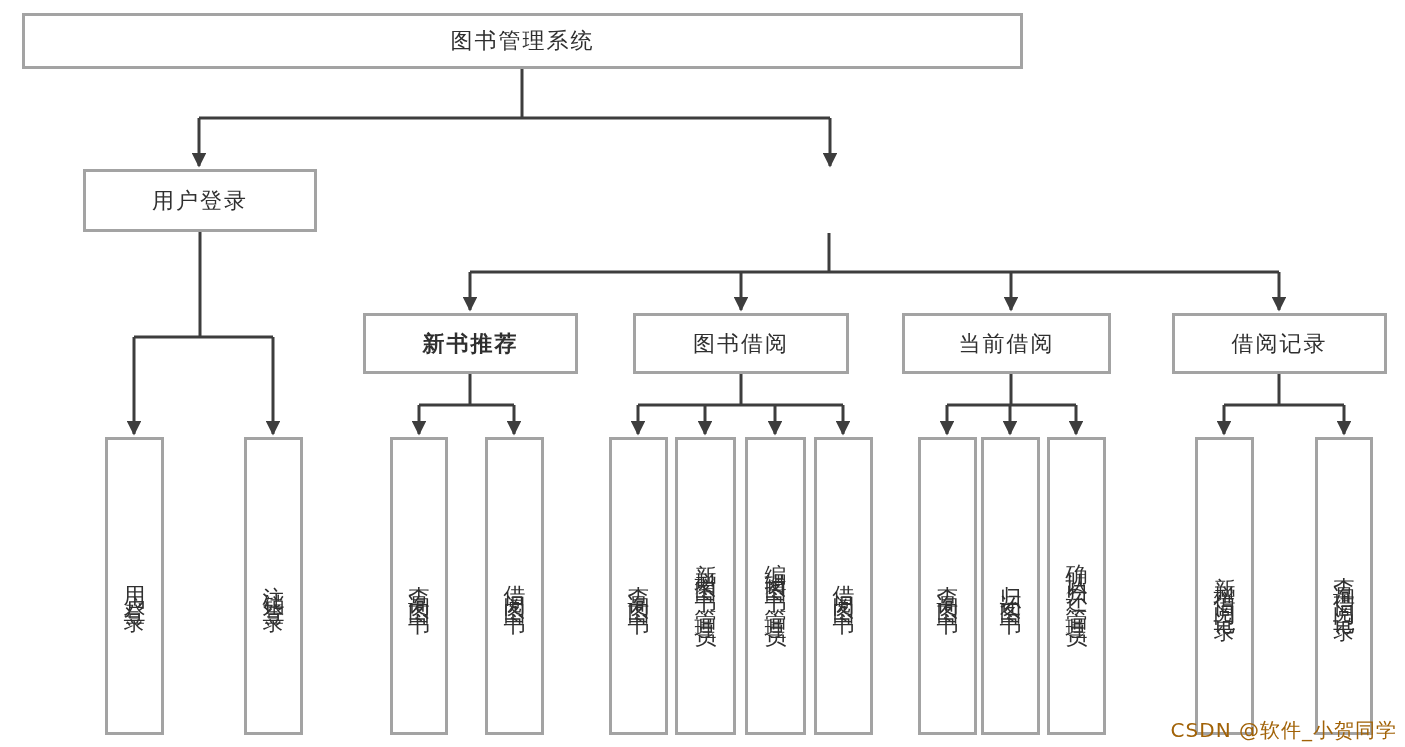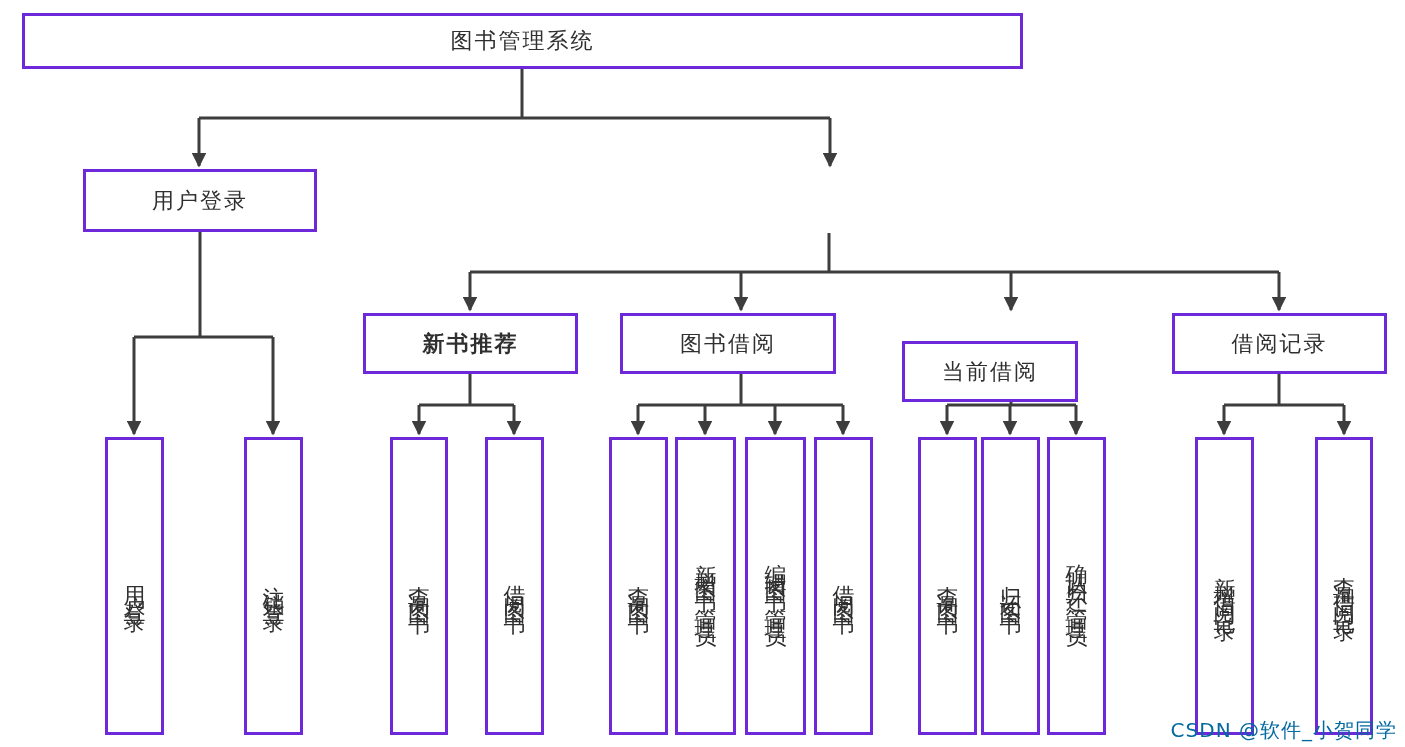--- a/index.html
+++ b/index.html
@@ -12,21 +12,21 @@
     overflow: hidden;
   }
   svg.connectors {
     position: absolute;
     left: 0; top: 0;
     width: 1405px; height: 747px;
   }
   .node {
     position: absolute;
     box-sizing: border-box;
-    border: 3px solid #6d28d9;
+    border: 3px solid #a3a3a3;
     background: #ffffff;
     display: flex;
     align-items: center;
     justify-content: center;
     color: #2f2f2f;
   }
   .hbox span {
     font-size: 22px;
     letter-spacing: 2px;
     white-space: nowrap;
@@ -36,21 +36,21 @@
     text-orientation: mixed;
     font-size: 22px;
     letter-spacing: 9px;
     line-height: 1.1;
   }
   .watermark {
     position: absolute;
     right: 8px;
     bottom: 3px;
     font-size: 20px;
-    color: #0369a1;
+    color: #a16207;
     letter-spacing: 1px;
     z-index: 5;
     white-space: nowrap;
   }
 </style>
 </head>
 <body>
 
 <div class="stage">
 
@@ -108,24 +108,24 @@
     <span>图书管理系统</span>
   </div>
 
   <div class="node hbox" style="left:83px; top:169px; width:234px; height:63px;">
     <span>用户登录</span>
   </div>
 
   <div class="node hbox" style="left:363px; top:313px; width:215px; height:61px;font-weight:bold;">
     <span>新书推荐</span>
   </div>
-  <div class="node hbox" style="left:620px; top:313px; width:216px; height:61px;">
+  <div class="node hbox" style="left:633px; top:313px; width:216px; height:61px;">
     <span>图书借阅</span>
   </div>
-  <div class="node hbox" style="left:902px; top:313px; width:176px; height:61px;margin-top:28px;">
+  <div class="node hbox" style="left:902px; top:313px; width:209px; height:61px;">
     <span>当前借阅</span>
   </div>
   <div class="node hbox" style="left:1172px; top:313px; width:215px; height:61px;">
     <span>借阅记录</span>
   </div>
 
   <div class="node vbox" style="left:105px; top:437px; width:59px; height:298px;">
     <span>用户登录</span>
   </div>
   <div class="node vbox" style="left:244px; top:437px; width:59px; height:298px;">

